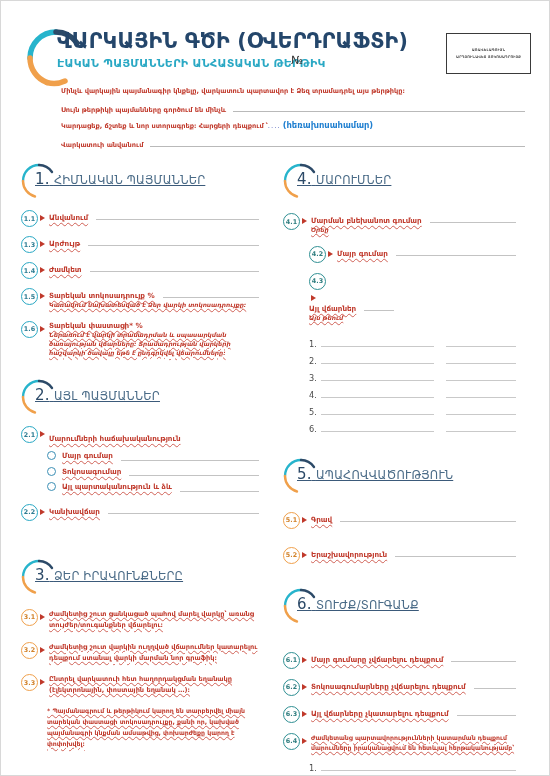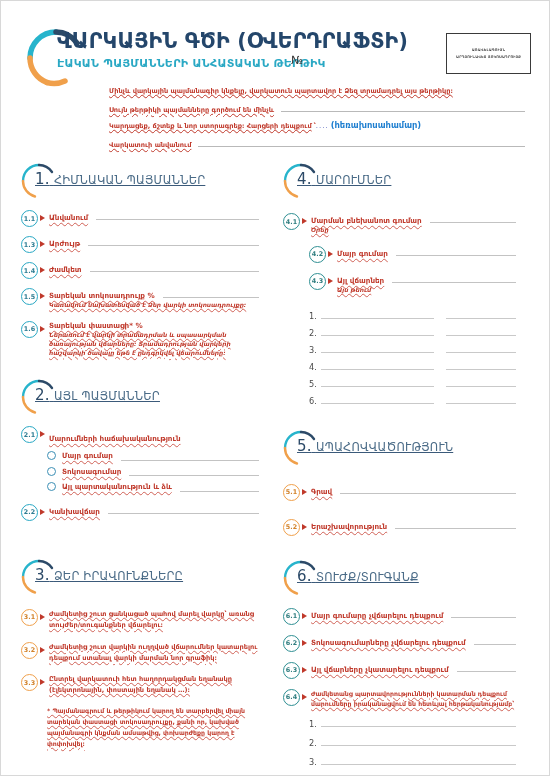--- a/index.html
+++ b/index.html
@@ -38,24 +38,23 @@
     border:1px solid #3a3a3a;background:#fff;
     display:flex;flex-direction:column;align-items:center;justify-content:center;
     gap:3px;
   }
   .stamp-line{font-size:3.6px;color:#4a4a4a;letter-spacing:.2px;font-weight:bold;}
   
   .intro{position:absolute;left:60px;top:86px;right:24px;}
   .intro-row{display:flex;align-items:baseline;margin-bottom:6.5px;}
   .red-u{
     color:#c0392b;font-size:6.6px;font-weight:bold;
-    text-decoration:underline;text-decoration-color:#c0392b;
+    text-decoration-color:#c0392b;
     text-decoration-style:wavy;text-underline-offset:1px;
     white-space:nowrap;
-    margin-left:48px;
   }
   .blue-u{
     color:#1f7fd0;font-size:8.4px;font-weight:bold;
     white-space:nowrap;margin-left:2px;
   }
   .dots{color:#3f51b5;font-size:7px;letter-spacing:1px;}
   .rule{flex:1;border-bottom:1px solid #b9b9b9;margin-left:7px;height:9px;}
   
   .cols{position:absolute;left:0;top:150px;right:0;bottom:0;display:flex;}
   .col{width:50%;box-sizing:border-box;padding:0 16px 0 20px;}
@@ -372,21 +371,21 @@
           <div class="bullet teal">4.2</div>
           <div class="arrow"></div>
           <div class="itxt">
             <div class="line-row">
               <span class="lbl">Մայր գումար</span>
               <span class="fill"></span>
             </div>
           </div>
         </div>
 
-        <div class="item" style="margin-top:10px;margin-left:26px;">
+        <div class="item" style="margin-top:10px;margin-left:26px;flex-direction:column;">
           <div class="bullet teal">4.3</div>
           <div class="arrow"></div>
           <div class="itxt">
             <div class="line-row">
               <span class="lbl">Այլ վճարներ</span>
               <span class="fill"></span>
             </div>
             <div class="sub-note">Այս թեում</div>
           </div>
         </div>
@@ -473,21 +472,21 @@
             <path d="M18 2 A16 16 0 0 0 2 18" fill="none" stroke="#27b4cc" stroke-width="2.4" stroke-linecap="round"></path>
             <path d="M18 2 A16 16 0 0 1 31 9" fill="none" stroke="#2c4a68" stroke-width="2.4" stroke-linecap="round"></path>
             <path d="M2 18 A16 16 0 0 0 14 33.5" fill="none" stroke="#f0a04b" stroke-width="2.4" stroke-linecap="round"></path>
           </svg>
           <div class="sect-title">
             <span class="num">6.</span>
             <span class="txt">ՏՈՒԺՔ/ՏՈՒԳԱՆՔ</span>
           </div>
         </div>
 
-        <div class="item" style="margin-top:10px;">
+        <div class="item" style="margin-top:26px;">
           <div class="bullet teal">6.1</div>
           <div class="arrow"></div>
           <div class="itxt">
             <div class="line-row">
               <span class="lbl">Մայր գումարը չվճարելու դեպքում</span>
               <span class="fill"></span>
             </div>
           </div>
         </div>
 

